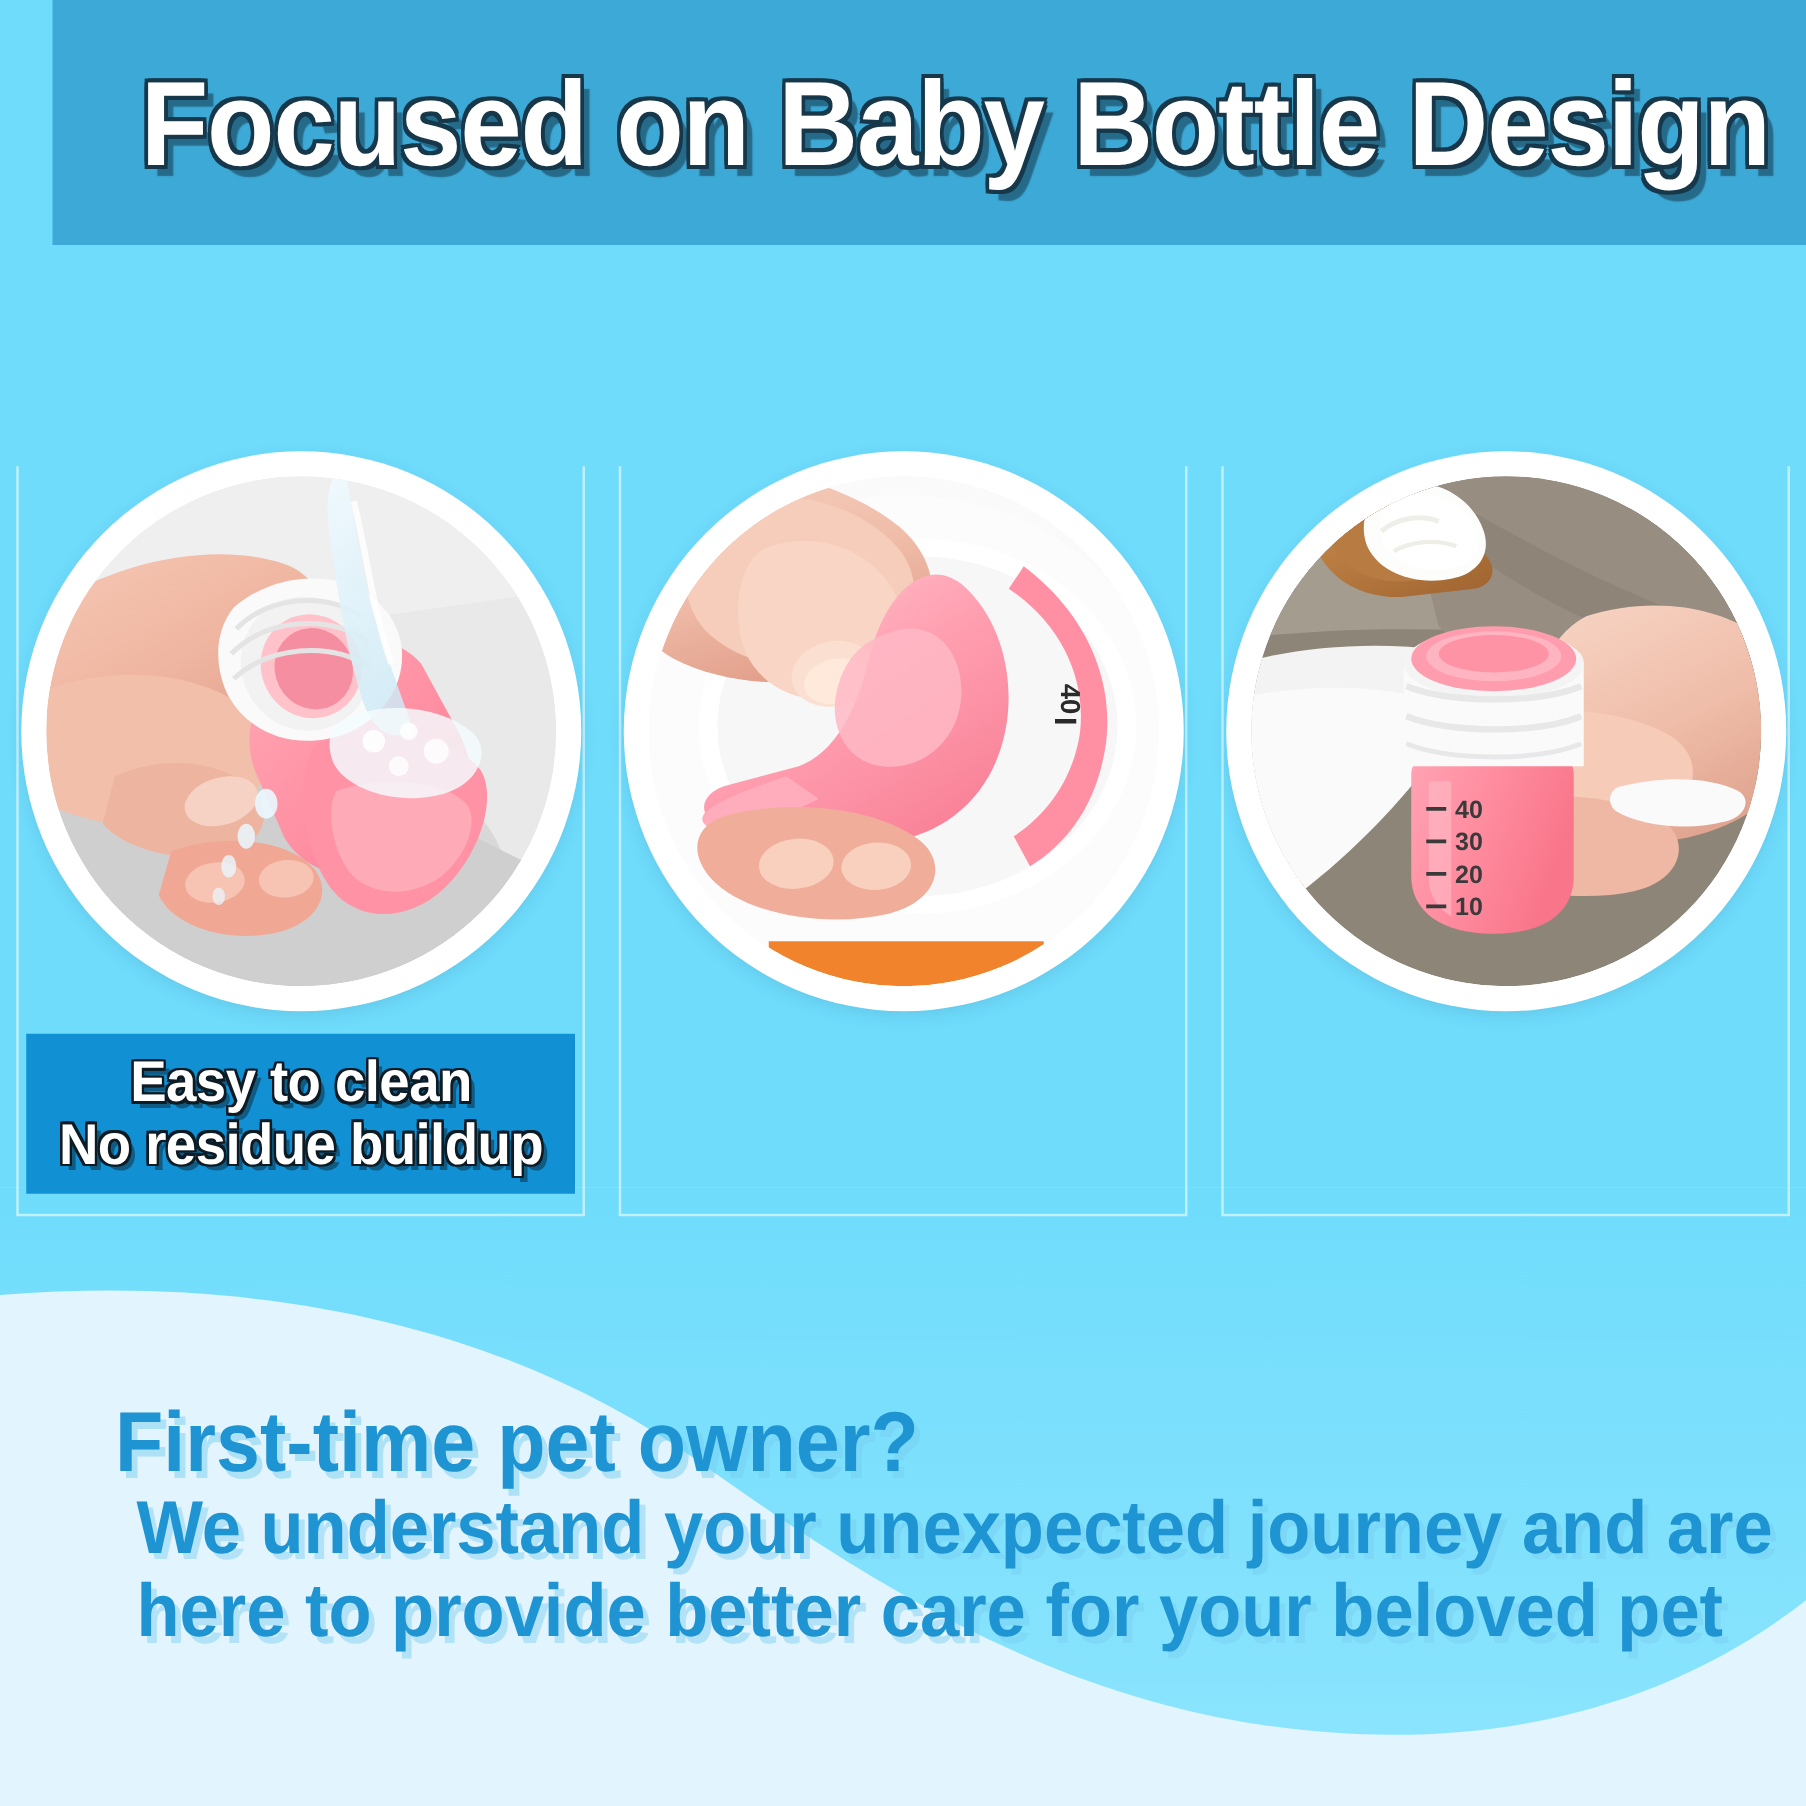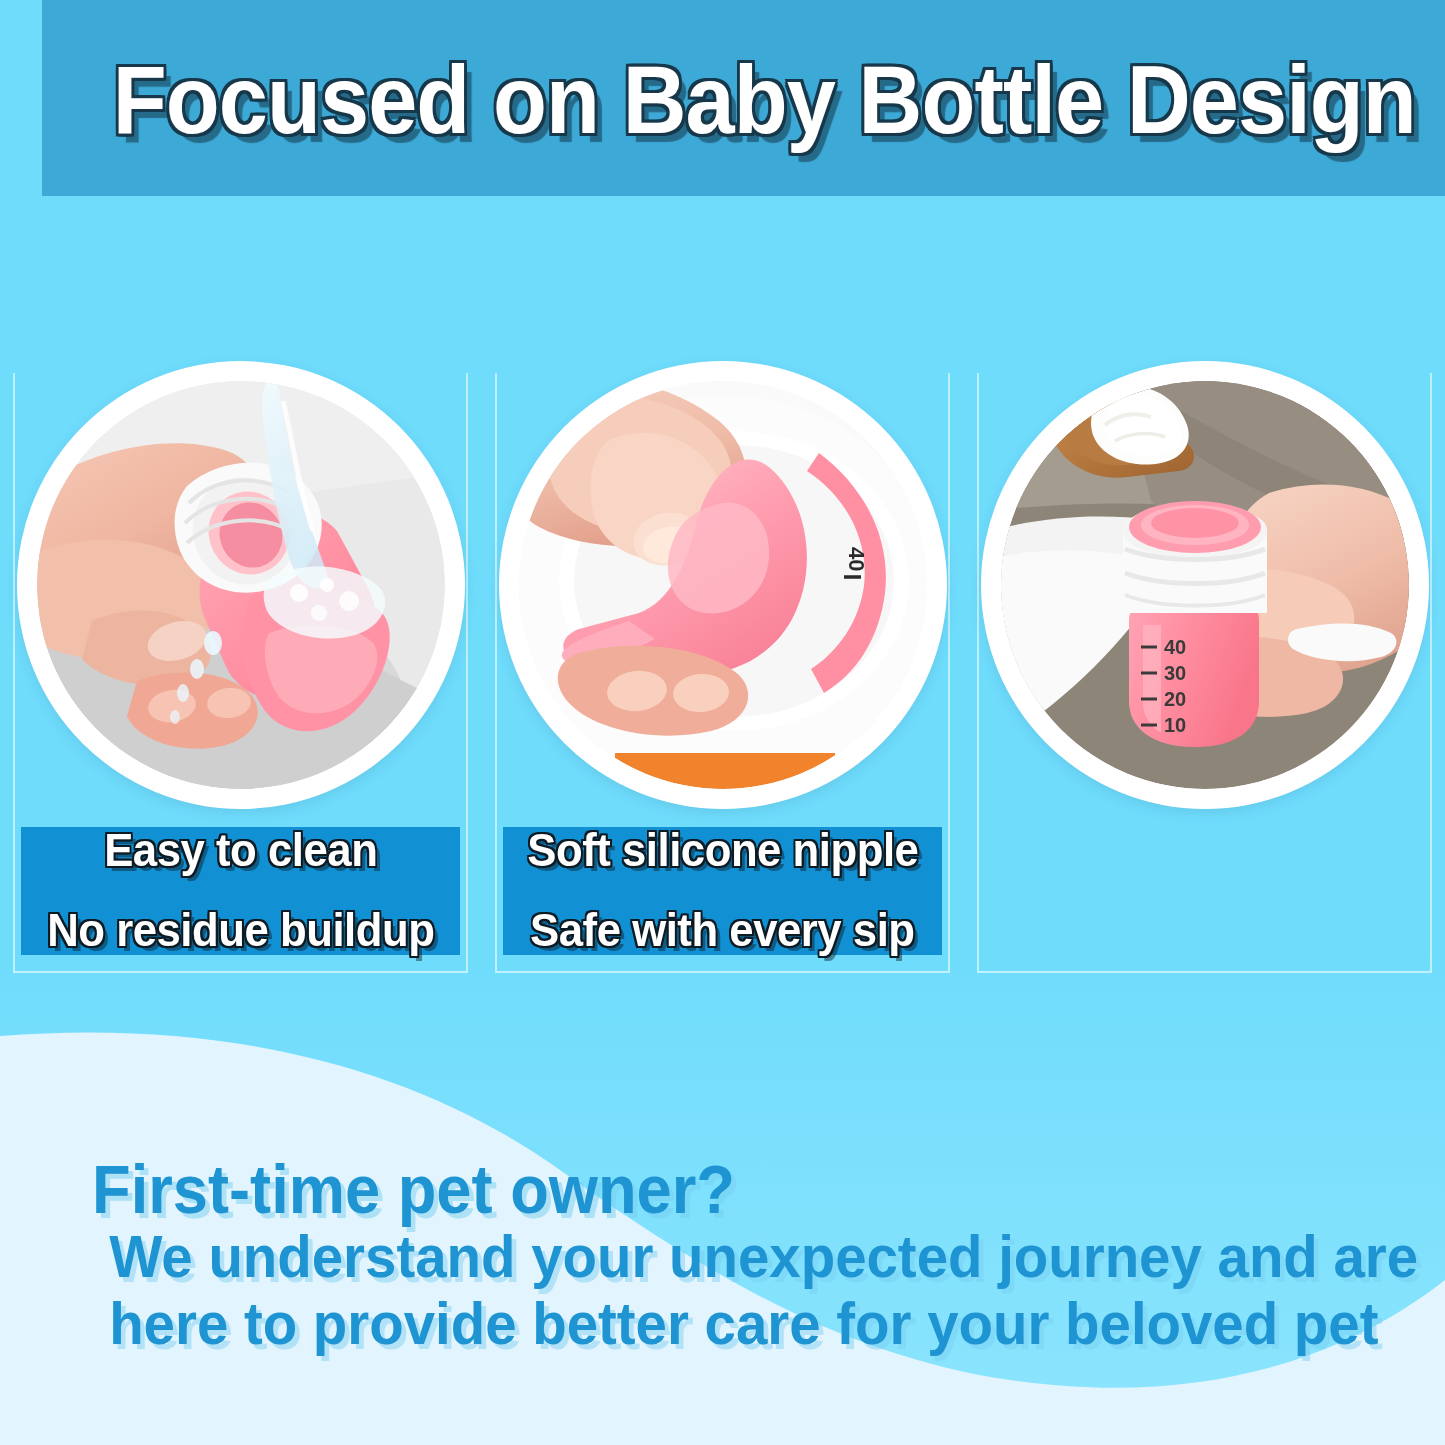--- a/index.html
+++ b/index.html
@@ -112,21 +112,21 @@
   .caption-bar {
     position: absolute;
     left: 6px;
     right: 6px;
     bottom: 16px;
     height: 128px;
     background: #1191D4;
     display: flex;
     flex-direction: column;
     align-items: center;
-    justify-content: space-between;
+    justify-content: center;
     gap: 2px;
   }
   .caption-line {
     font-family: "Liberation Sans Narrow", "Liberation Sans", sans-serif;
     font-weight: 700;
     font-size: 46px;
     line-height: 1.04;
     color: #ffffff;
     white-space: nowrap;
     transform: scaleX(0.95);
@@ -136,21 +136,21 @@
       -2px  2px 0 #0d1b24, 2px  2px 0 #0d1b24,
       -2px  0   0 #0d1b24, 2px  0   0 #0d1b24,
        0   -2px 0 #0d1b24, 0    2px 0 #0d1b24,
        5px 5px 0 rgba(13,27,36,0.45);
   }
 
   
   .bottom-text {
     position: absolute;
     left: 0;
-    top: 1155px;
+    top: 1120px;
     width: 1445px;
   }
   .bt-heading {
     font-family: "Liberation Sans Narrow", "Liberation Sans", sans-serif;
     font-weight: 700;
     font-size: 68px;
     line-height: 1;
     color: #1E94D2;
     margin-left: 92px;
     transform: scaleX(0.93);
@@ -324,24 +324,20 @@
               <path d="M110,240 C86,248 58,258 46,268 C38,276 46,284 62,282 C88,278 118,268 136,258 Z" fill="#FFACBC"></path>
 
               <path d="M60,272 C110,258 180,264 215,290 C240,308 232,340 192,350 C140,362 76,350 50,322 C32,302 36,280 60,272 Z" fill="#F0AD99"></path>
               <ellipse cx="118" cy="310" rx="30" ry="20" fill="#F9CFBE" transform="rotate(-6 118 310)"></ellipse>
               <ellipse cx="182" cy="312" rx="28" ry="19" fill="#F9CFBE" transform="rotate(-4 182 312)"></ellipse>
 
               <rect x="96" y="372" width="220" height="40" fill="#F0832B"></rect>
             </g>
           </svg>
         </div>
-      </div>
-      <div class="caption-bar">
-        <div class="caption-line">Soft silicone nipple</div>
-        <div class="caption-line">Safe with every sip</div>
       </div>
     </div>
 
     <div class="panel">
       <div class="panel-photo">
         <div class="photo-inner">
           <svg class="ph" viewBox="0 0 408 408" xmlns="http://www.w3.org/2000/svg">
             <defs>
               <clipPath id="c3">
                   <circle cx="204" cy="204" r="204"></circle>

